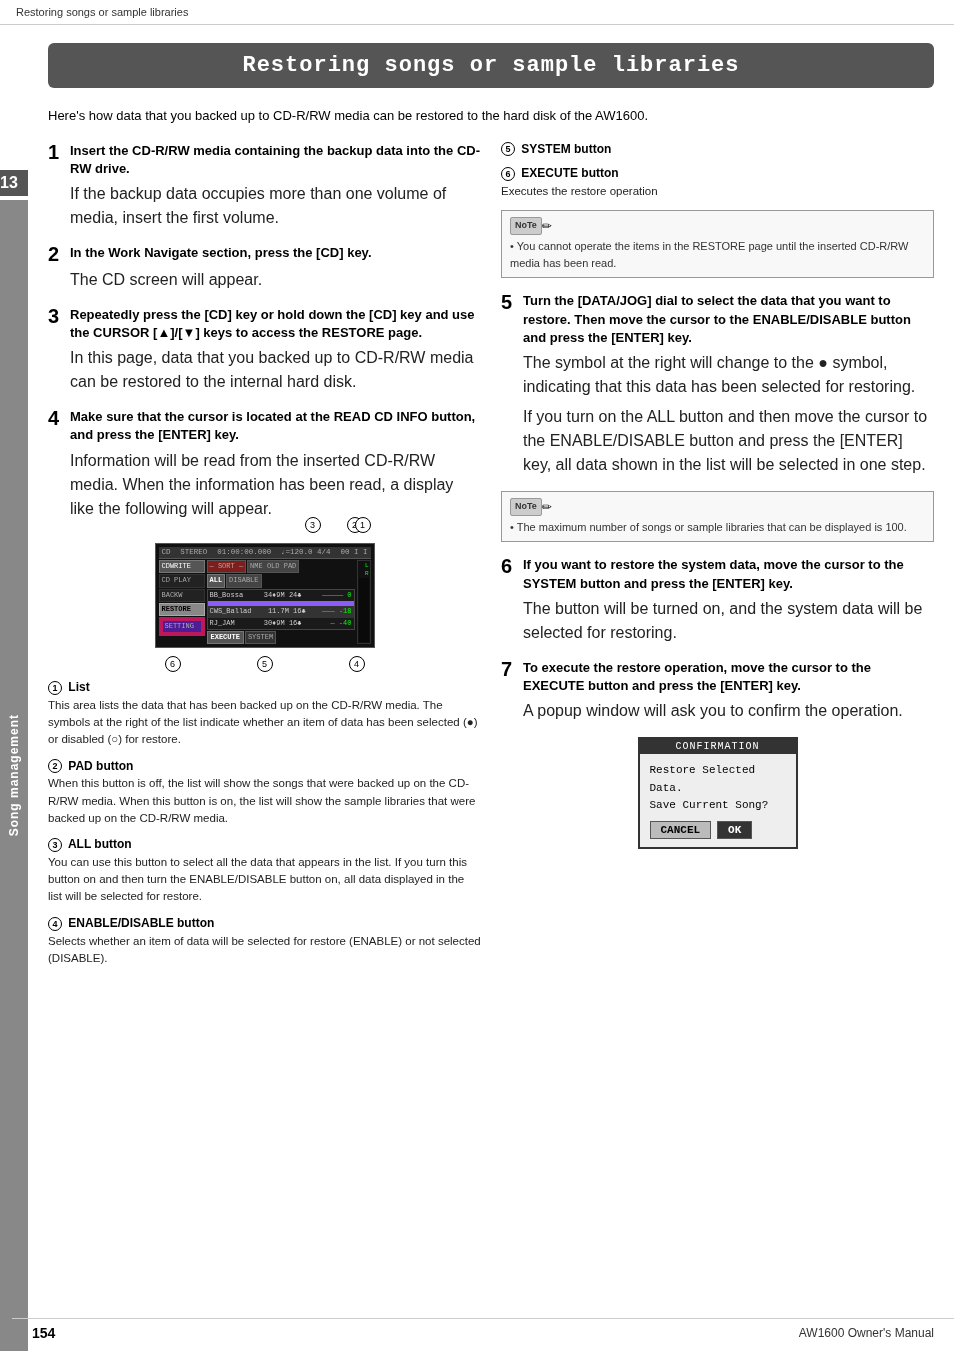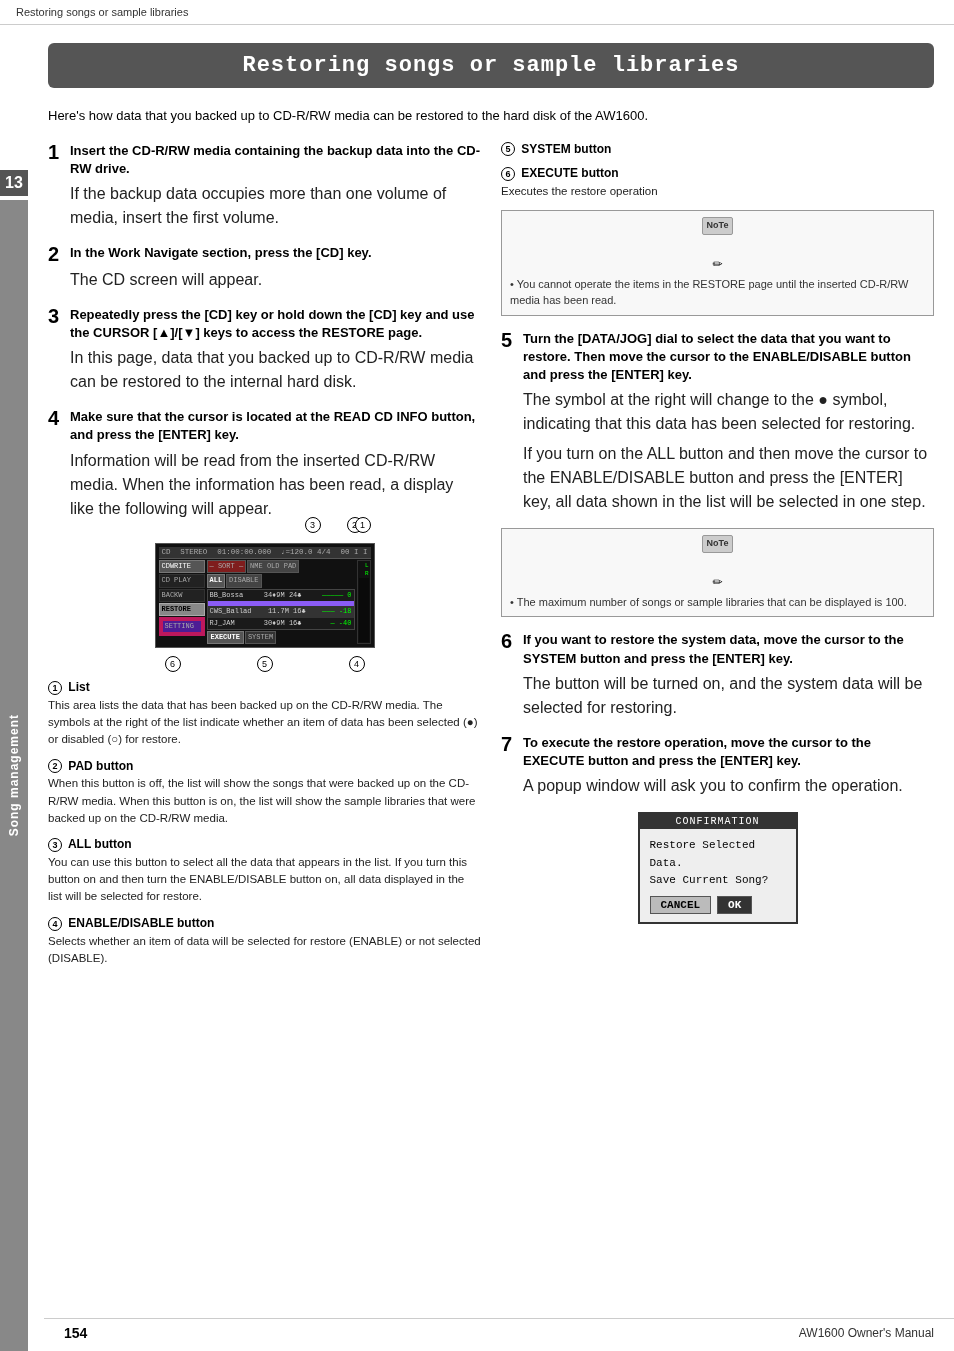--- a/index.html
+++ b/index.html
@@ -45,21 +45,20 @@
     }
     .chapter-num {
       position: absolute;
       left: 0;
       top: 170px;
       width: 28px;
       background: #555;
       color: #fff;
       font-size: 16px;
       font-weight: bold;
-      text-align: center;
       padding: 4px 0;
     }
 
     
     .main-content {
       margin-left: 28px;
       padding: 0 0 40px 0;
     }
 
     
@@ -169,24 +168,22 @@
       border: 1px solid #999;
       background: #f8f8f8;
       padding: 6px 8px;
       margin: 8px 0;
       font-size: 11px;
       line-height: 1.5;
       position: relative;
     }
     .note-label {
       display: flex;
-      align-items: center;
-      gap: 20px;
+      gap: 0;
       margin-bottom: 3px;
-      flex-direction: column;
     }
     .note-tag {
       background: #ccc;
       border: 1px solid #999;
       border-radius: 2px;
       font-size: 9px;
       font-weight: bold;
       padding: 1px 4px;
       font-family: Arial, sans-serif;
       color: #333;
@@ -239,21 +236,21 @@
     }
     .popup-btn.active {
       background: #333;
       color: #fff;
     }
 
     
     .page-footer {
       position: absolute;
       bottom: 10px;
-      left: 44px;
+      left: 12px;
       right: 0;
       display: flex;
       justify-content: space-between;
       align-items: center;
       padding: 0 20px;
       font-size: 12px;
       border-top: 1px solid #ccc;
       padding-top: 6px;
     }
     .page-number {

